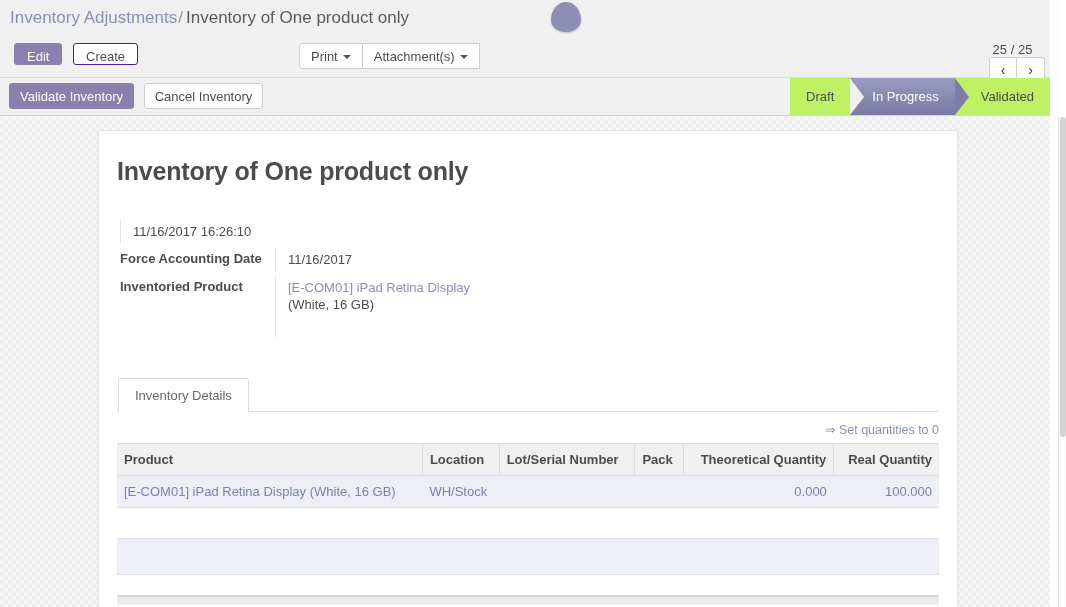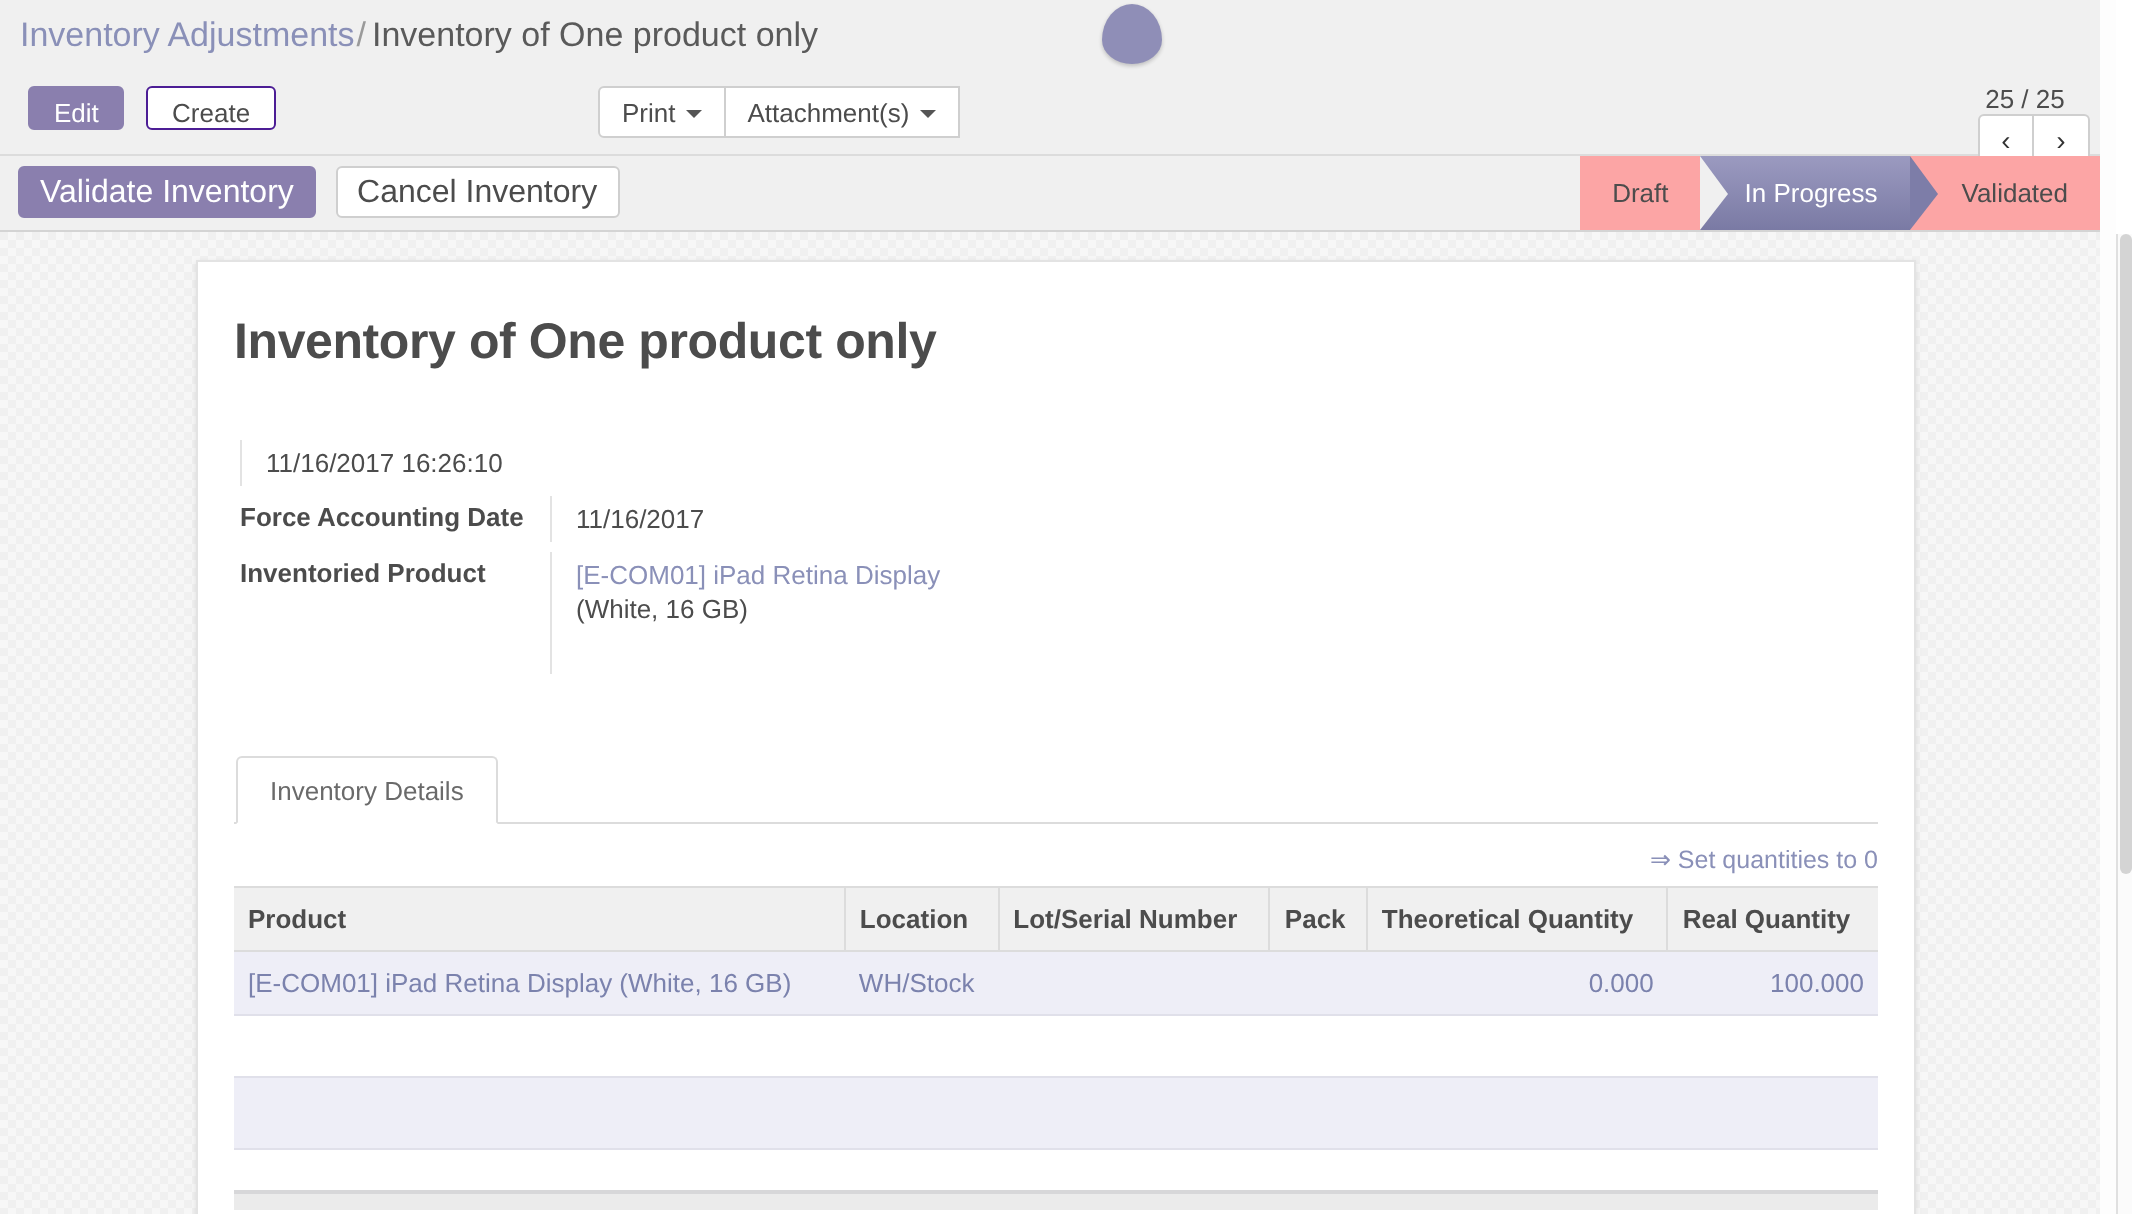--- a/index.html
+++ b/index.html
@@ -160,21 +160,21 @@
     border-bottom: 1px solid #d4d4d4;
     box-sizing: border-box;
   }
   .wf-buttons {
     position: absolute;
     left: 9px;
     top: 5px;
   }
   .wf-btn {
     display: inline-block;
-    font-size: 16px;
+    font-size: 13px;
     line-height: 15px;
     padding: 5px 10px;
     border: 1px solid #cfcfcf;
     border-radius: 3px;
     background: #ffffff;
     color: #4c4c4c;
     cursor: pointer;
     height: 26px;
     box-sizing: border-box;
   }
@@ -193,21 +193,21 @@
     display: flex;
     align-items: stretch;
   }
   .st {
     position: relative;
     display: flex;
     align-items: center;
     padding: 0 16px 0 22px;
     font-size: 13px;
     color: #4c4c4c;
-    background: #fca5a5;
+    background: #bef264;
     cursor: pointer;
     white-space: nowrap;
   }
   .st:first-child { padding-left: 16px; }
   .st.active {
     background: #8a8ab0;
     background: linear-gradient(to bottom, #9b9ac0, #7a7aa4);
     color: #ffffff;
   }
   
@@ -342,21 +342,21 @@
     border-top: 1px solid #dcdcdc;
     border-bottom: 1px solid #dcdcdc;
     border-right: 1px solid #dcdcdc;
     color: #4c4c4c;
     font-weight: bold;
     text-align: left;
     padding: 8px 7px;
     white-space: nowrap;
   }
   table.list thead th:last-child { border-right: none; }
-  table.list thead th.num { text-align: left; }
+  table.list thead th.num { text-align: right; }
 
   table.list tbody td {
     padding: 8px 7px;
     color: #7b82ad;
     border-bottom: 1px solid #e0e0ea;
     background: #eeeef7;
     white-space: nowrap;
   }
   table.list tbody td.num { text-align: right; }
   table.list tbody tr.empty td {

